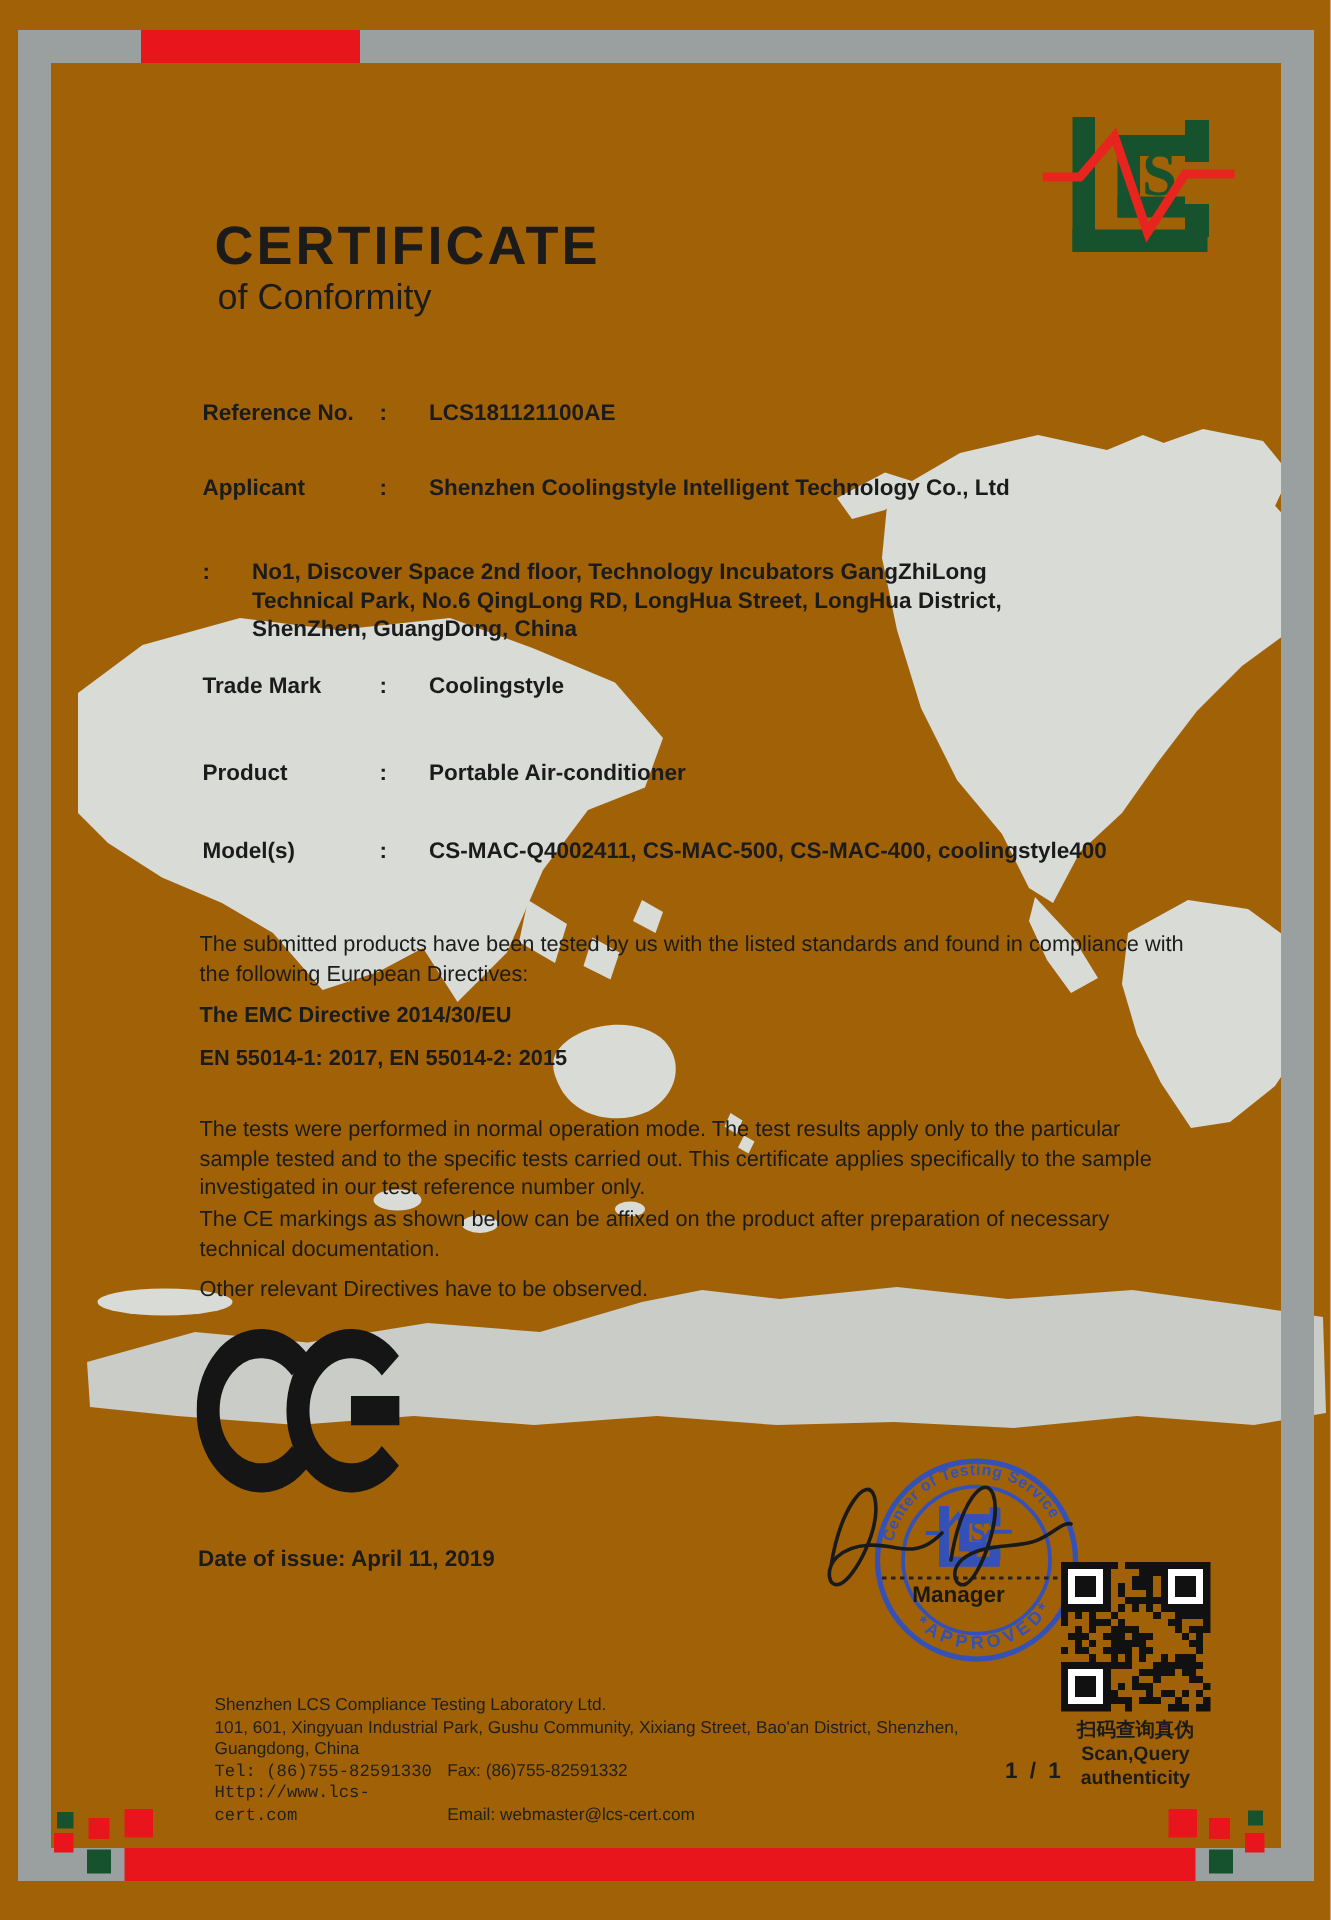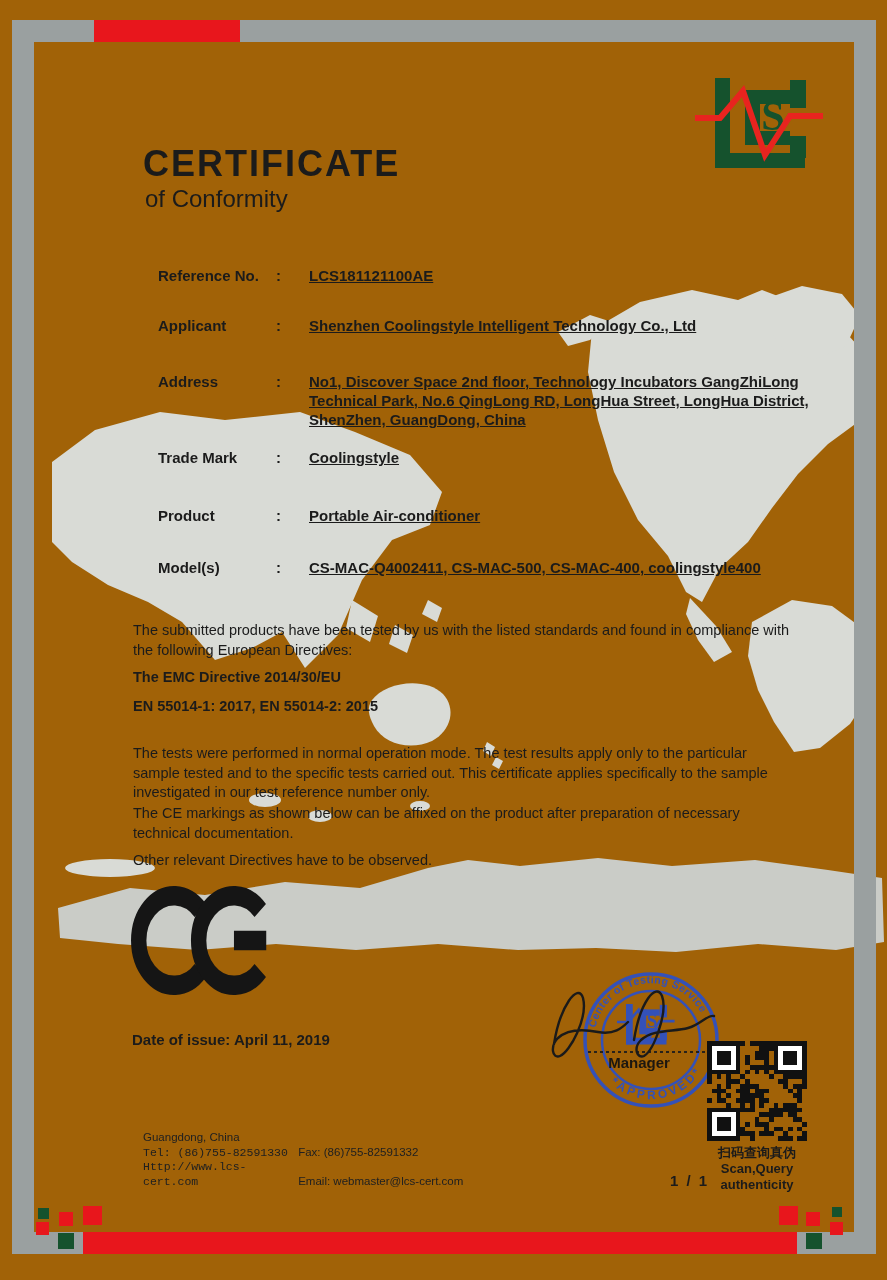--- a/index.html
+++ b/index.html
@@ -20,24 +20,24 @@
   .sq{position:absolute;}
   .sq.red{background:#e8161c;}
   .sq.green{background:#15522d;}
   
   .map{position:absolute;left:0;top:0;pointer-events:none;}
   
   .logo{position:absolute;left:695px;top:78px;}
   .title{position:absolute;left:143px;top:143px;font-size:36px;font-weight:bold;letter-spacing:2px;}
   .subtitle{position:absolute;left:145px;top:185px;font-size:24px;font-weight:normal;}
   
-  .field{position:absolute;left:135px;width:655px;display:flex;font-size:15px;font-weight:bold;line-height:19px;margin-left:23px;}
+  .field{position:absolute;left:135px;width:655px;display:flex;font-size:15px;font-weight:bold;line-height:19px;}
   .flabel{width:118px;flex:none;}
   .fcolon{width:33px;flex:none;}
-  .fvalue{width:500px;text-decoration:underline;}
+  .fvalue{width:500px;}
   
   .para{position:absolute;left:133px;width:662px;font-size:14.5px;line-height:19.5px;}
   .para.bold{font-weight:bold;}
   
   .ce{position:absolute;left:131px;top:884px;}
   .dateline{position:absolute;left:132px;top:1031px;font-size:15px;font-weight:bold;}
   .stamp{position:absolute;left:566px;top:955px;opacity:.92;}
   .signature{position:absolute;left:540px;top:966px;}
   .qrbox{position:absolute;left:703px;top:1041px;width:108px;text-align:center;}
   .qr{display:block;margin:0 auto;}
@@ -118,21 +118,20 @@
     <span class="flabel">Reference No.</span>
     <span class="fcolon">:</span>
     <span class="fvalue">LCS181121100AE</span>
   </div>
   <div class="field" style="top:316px;">
     <span class="flabel">Applicant</span>
     <span class="fcolon">:</span>
     <span class="fvalue">Shenzhen Coolingstyle Intelligent Technology Co., Ltd</span>
   </div>
   <div class="field" style="top:372px;">
-    <span class="flabel">Address</span>
     <span class="fcolon">:</span>
     <span class="fvalue">No1, Discover Space 2nd floor, Technology Incubators GangZhiLong Technical Park, No.6 QingLong RD, LongHua Street, LongHua District, ShenZhen, GuangDong, China</span>
   </div>
   <div class="field" style="top:448px;">
     <span class="flabel">Trade Mark</span>
     <span class="fcolon">:</span>
     <span class="fvalue">Coolingstyle</span>
   </div>
   <div class="field" style="top:506px;">
     <span class="flabel">Product</span>
@@ -341,20 +340,22 @@
         <rect x="16" y="2" width="3" height="3" fill="#111"></rect>
         <rect x="0" y="14" width="7" height="7" fill="#111"></rect>
         <rect x="1" y="15" width="5" height="5" fill="#fff"></rect>
         <rect x="2" y="16" width="3" height="3" fill="#111"></rect>
       </svg>
     <div class="qrcap">扫码查询真伪</div>
     <div class="qrcap" style="margin-top:0">Scan,Query authenticity</div>
   </div>
 
   <div class="footer">
+    <div>Shenzhen LCS Compliance Testing Laboratory Ltd.</div>
+    <div>101, 601, Xingyuan Industrial Park, Gushu Community, Xixiang Street, Bao'an District, Shenzhen,</div>
     <div>Guangdong, China</div>
     <div class="cols">
       <span class="c1">Tel: (86)755-82591330</span>
       <span>Fax: (86)755-82591332</span>
     </div>
     <div class="cols">
       <span class="c1">Http://www.lcs-cert.com</span>
       <span>Email: webmaster@lcs-cert.com</span>
     </div>
   </div>

